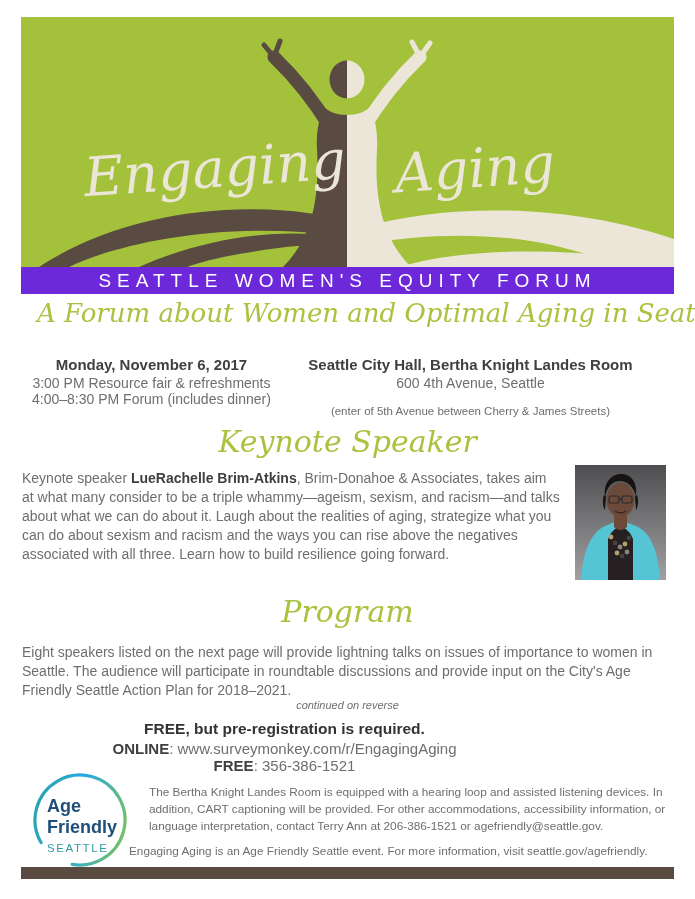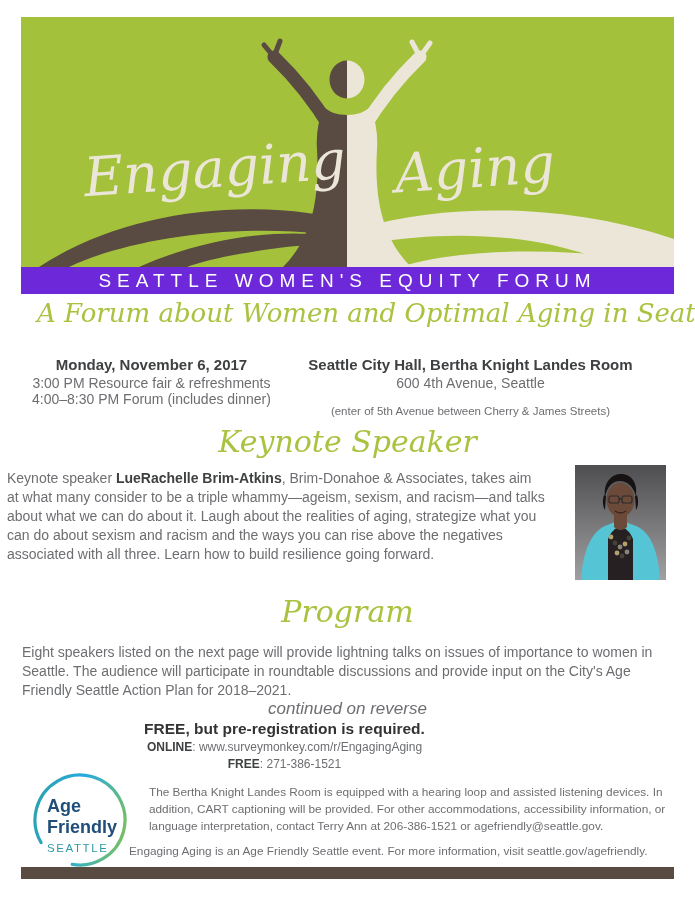--- a/index.html
+++ b/index.html
@@ -18,29 +18,29 @@
   
   .columns{position:absolute;top:356px;left:0;width:638px;display:flex;}
   .col{text-align:center;}
   .col-left{width:330px;}
   .col-right{width:365px;}
   .col .hd{font-size:15px;font-weight:bold;color:#3f4042;margin-bottom:2px;}
   .col .ln{font-size:14px;color:#6d6e71;line-height:16px;}
   .col .ln-sm{font-size:11.5px;color:#6d6e71;line-height:15px;margin-top:13px;}
   
   .para{position:absolute;font-size:14px;line-height:19px;color:#6d6e71;}
-  .keynote-para{left:7px;top:469px;width:538px;}
+  .keynote-para{left:22px;top:469px;width:538px;}
   .keynote-para b{color:#3f4042;}
   .program-para{left:22px;top:643px;width:658px;}
   .continued{position:absolute;top:699px;left:0;width:695px;text-align:center;
-             font-style:italic;font-size:17px;color:#6d6e71;}
+             font-style:italic;font-size:11px;color:#6d6e71;}
   
   .reg{position:absolute;left:8px;width:553px;text-align:center;}
   .reg-free{top:720px;font-size:15.5px;font-weight:bold;color:#333333;}
-  .reg-line{font-size:12px;color:#6d6e71;}
+  .reg-line{font-size:15px;color:#6d6e71;}
   .reg-online{top:740px;}
   .reg-phone{top:757px;}
   .reg-line b{color:#3f4042;}
   
   .photo{position:absolute;left:575px;top:465px;width:91px;height:115px;}
   
   .logo{position:absolute;left:30px;top:772px;}
   .footer-text{position:absolute;left:129px;top:784px;width:545px;
                font-size:11.8px;line-height:16.8px;color:#6d6e71;margin-left:20px;}
   .footer-note{position:absolute;left:129px;top:844px;width:560px;
@@ -131,21 +131,21 @@
         <circle cx="52" cy="87" r="2.4" fill="#8a857b"></circle>
     </g>
   </svg>
 
   <div class="script sec-heading" style="top:594px;">Program</div>
   <div class="para program-para">Eight speakers listed on the next page will provide lightning talks on issues of importance to women in Seattle. The audience will participate in roundtable discussions and provide input on the City's Age Friendly Seattle Action Plan for 2018–2021.</div>
   <div class="continued">continued on reverse</div>
 
   <div class="reg reg-free">FREE, but pre-registration is required.</div>
   <div class="reg reg-line reg-online"><b>ONLINE</b><span>: www.surveymonkey.com/r/EngagingAging</span></div>
-  <div class="reg reg-line reg-phone"><b>FREE</b><span>: 271-386-1521</span></div>
+  <div class="reg reg-line reg-phone"><b>FREE</b><span>: 356-386-1521</span></div>
 
   <svg class="logo" width="100" height="100" viewBox="0 0 100 100">
     <defs>
       <linearGradient id="ring" x1="0" y1="0" x2="1" y2="1">
         <stop offset="0" stop-color="#8dc63f"></stop>
         <stop offset="0.55" stop-color="#27aae1"></stop>
         <stop offset="1" stop-color="#2b9f9d"></stop>
       </linearGradient>
     </defs>
     <circle cx="50" cy="48" r="45" fill="none" stroke="url(#ring)" stroke-width="3.2" stroke-linecap="round" stroke-dasharray="243 40" transform="rotate(150 50 48)"></circle>

